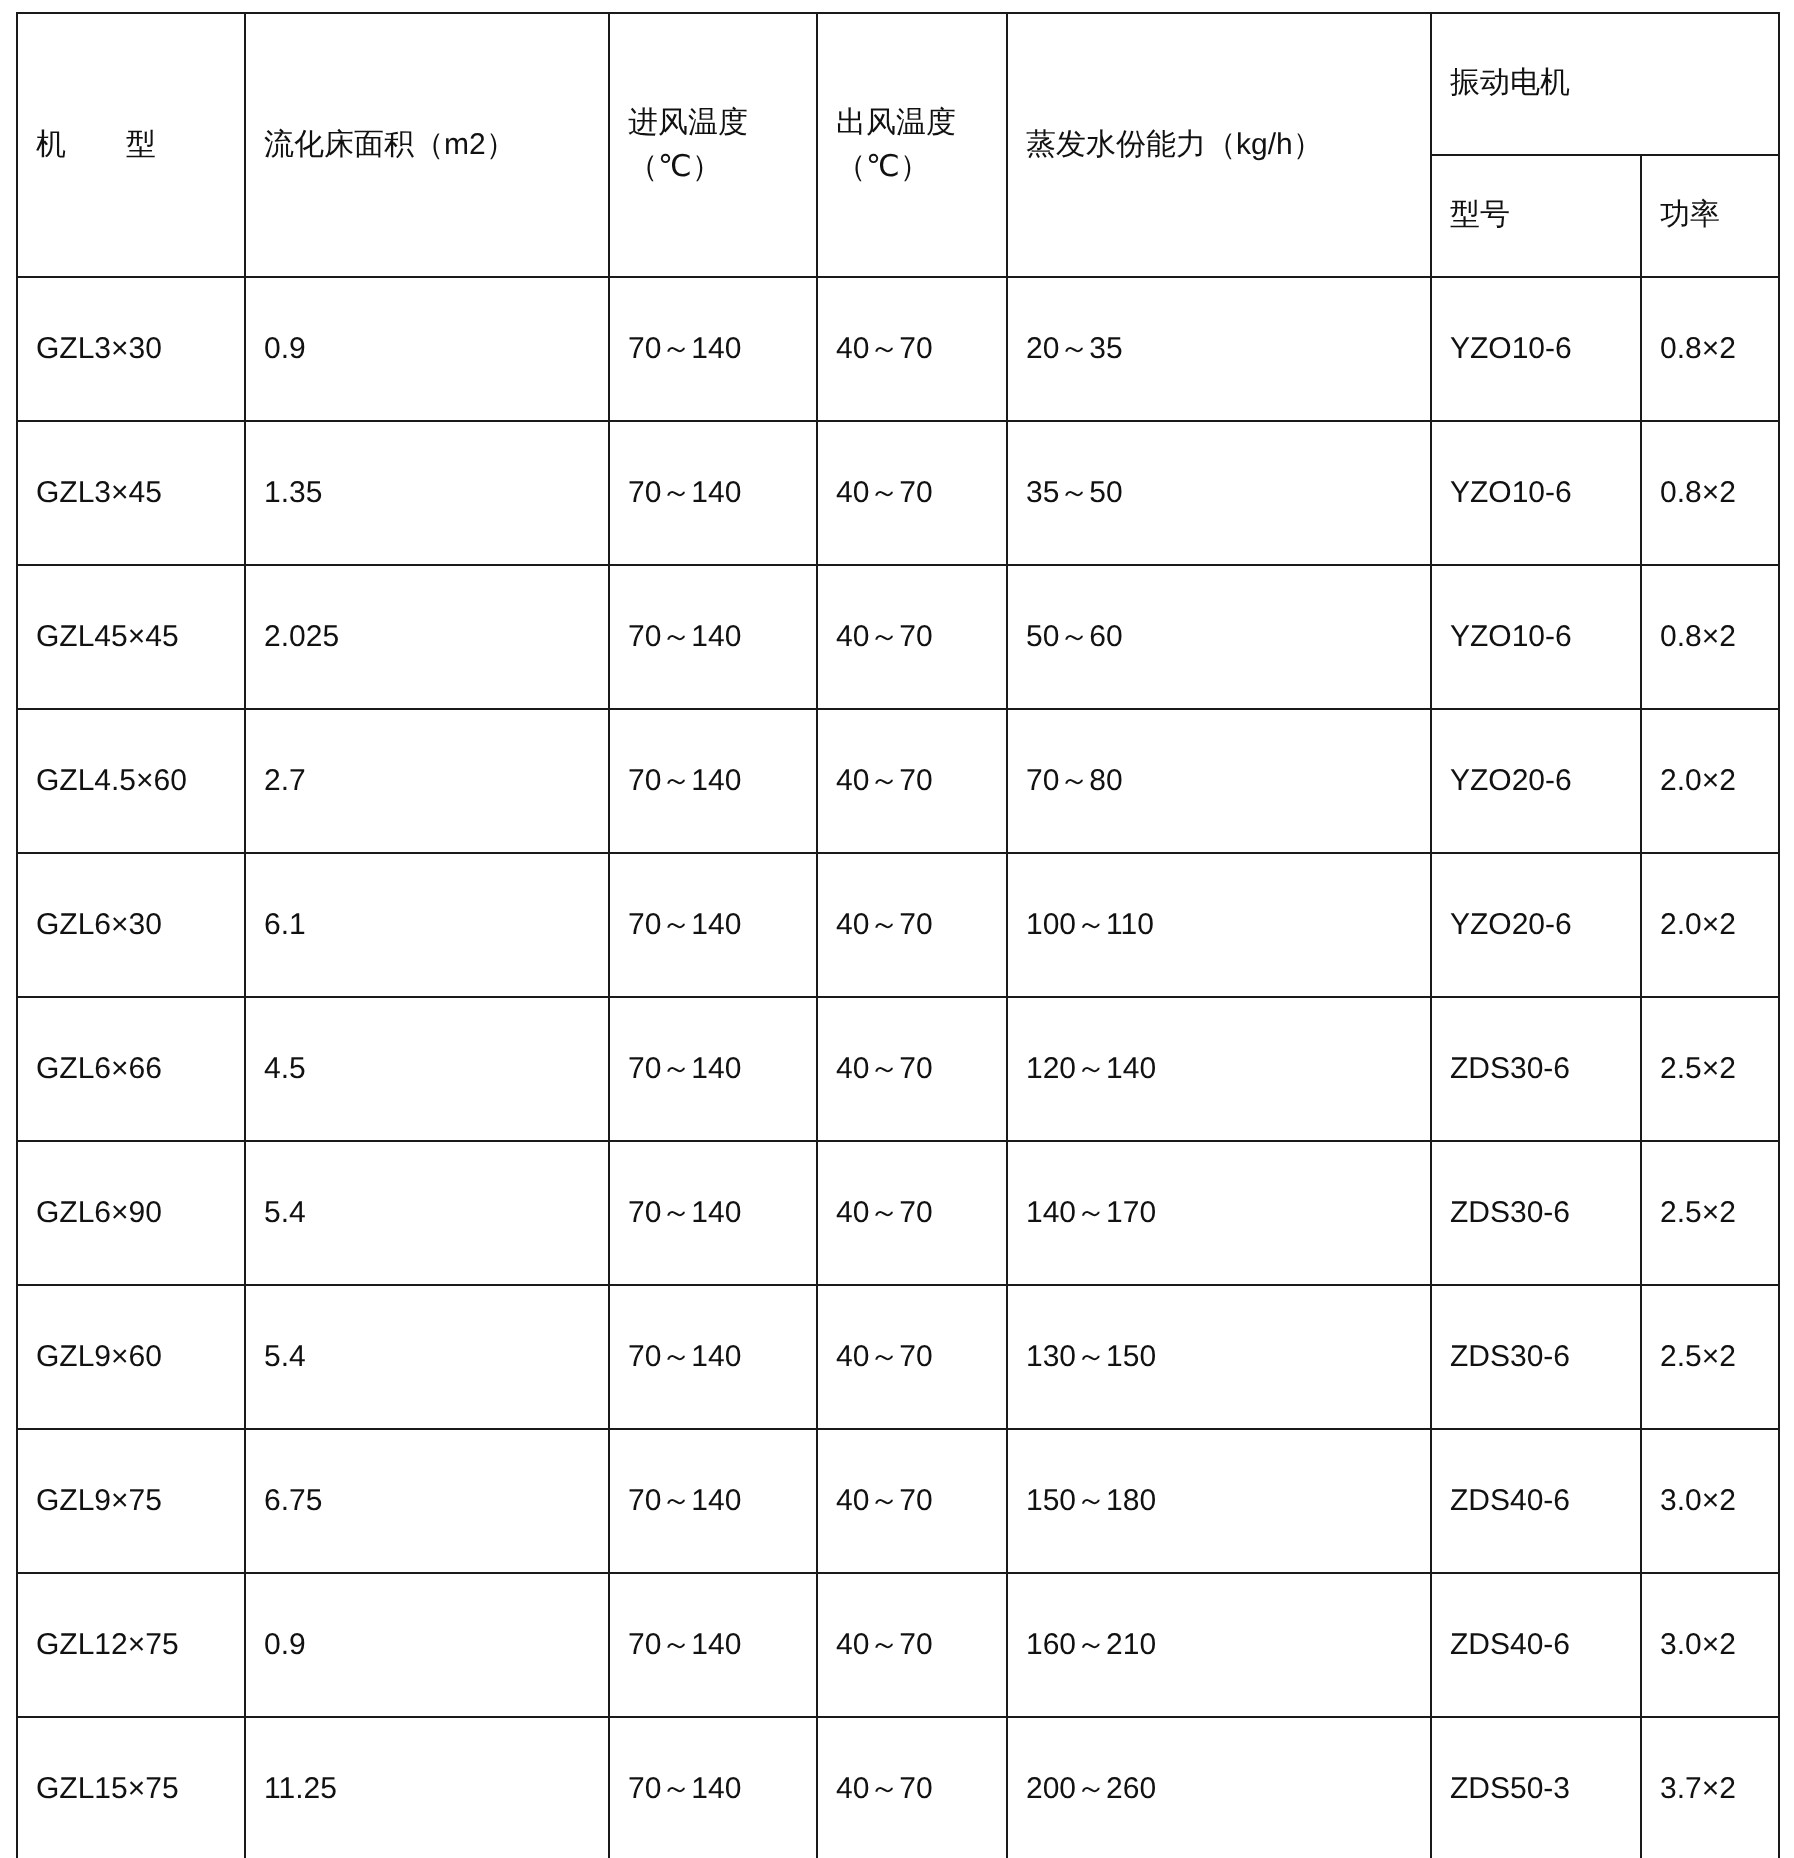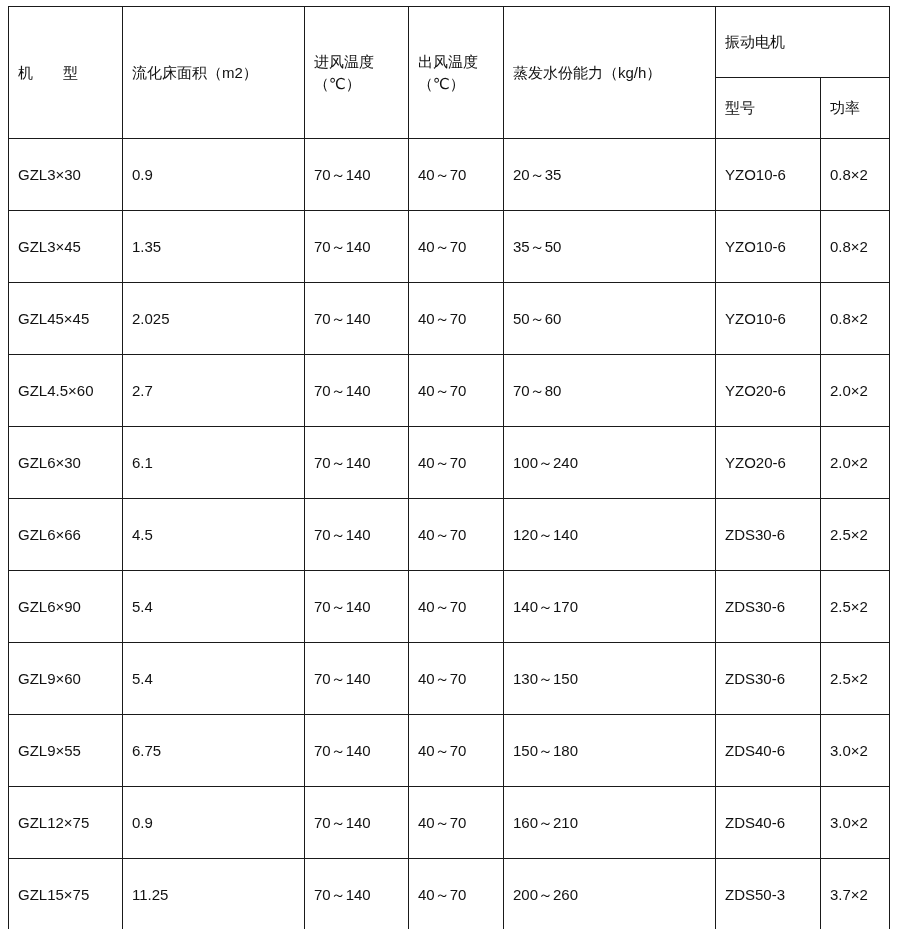--- a/index.html
+++ b/index.html
@@ -136,21 +136,21 @@
         <td class="nowrap">40～70</td>
         <td class="nowrap">70～80</td>
         <td class="nowrap">YZO20-6</td>
         <td class="nowrap">2.0×2</td>
       </tr>
       <tr>
         <td class="nowrap">GZL6×30</td>
         <td>6.1</td>
         <td class="nowrap">70～140</td>
         <td class="nowrap">40～70</td>
-        <td class="nowrap">100～240</td>
+        <td class="nowrap">100～110</td>
         <td class="nowrap">YZO20-6</td>
         <td class="nowrap">2.0×2</td>
       </tr>
       <tr>
         <td class="nowrap">GZL6×66</td>
         <td>4.5</td>
         <td class="nowrap">70～140</td>
         <td class="nowrap">40～70</td>
         <td class="nowrap">120～140</td>
         <td class="nowrap">ZDS30-6</td>
@@ -168,21 +168,21 @@
       <tr>
         <td class="nowrap">GZL9×60</td>
         <td>5.4</td>
         <td class="nowrap">70～140</td>
         <td class="nowrap">40～70</td>
         <td class="nowrap">130～150</td>
         <td class="nowrap">ZDS30-6</td>
         <td class="nowrap">2.5×2</td>
       </tr>
       <tr>
-        <td class="nowrap">GZL9×55</td>
+        <td class="nowrap">GZL9×75</td>
         <td>6.75</td>
         <td class="nowrap">70～140</td>
         <td class="nowrap">40～70</td>
         <td class="nowrap">150～180</td>
         <td class="nowrap">ZDS40-6</td>
         <td class="nowrap">3.0×2</td>
       </tr>
       <tr>
         <td class="nowrap">GZL12×75</td>
         <td>0.9</td>

